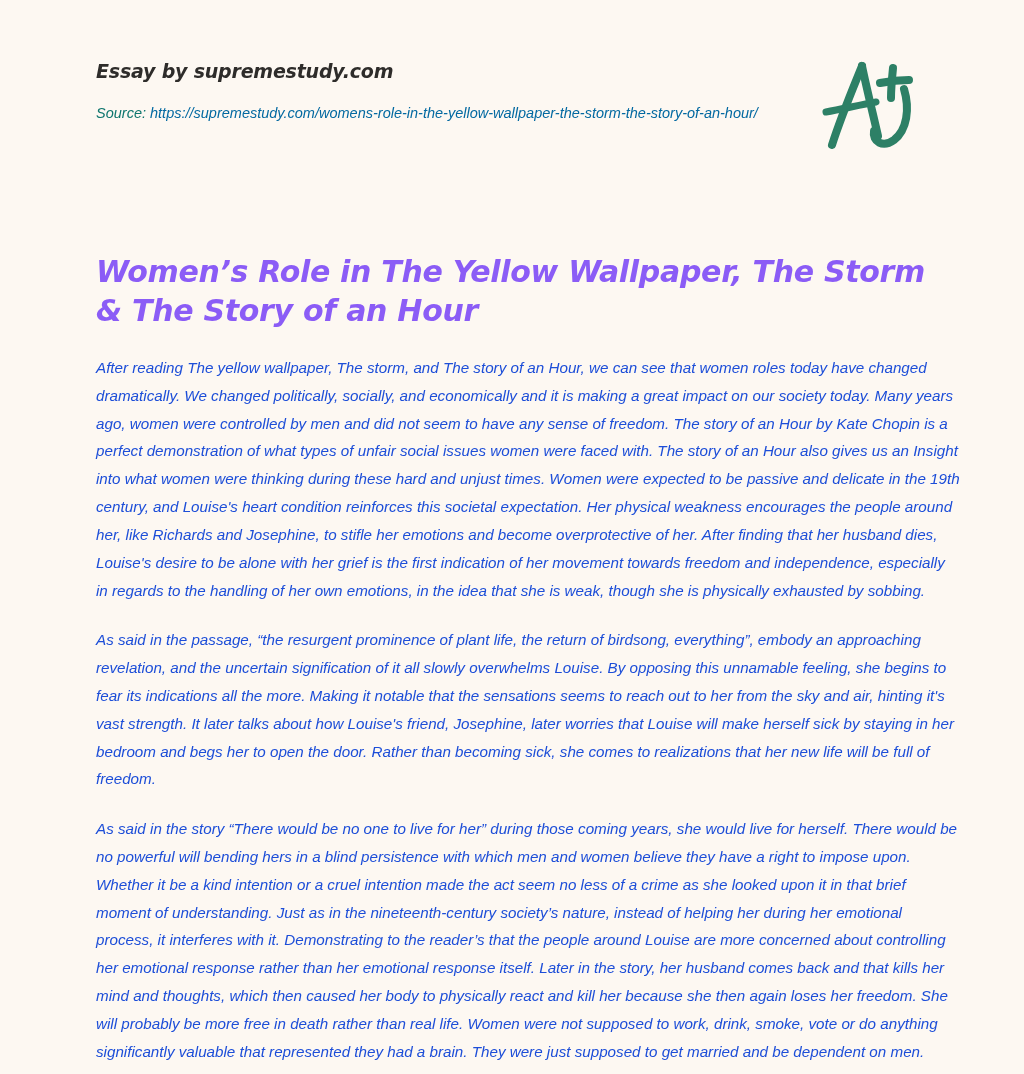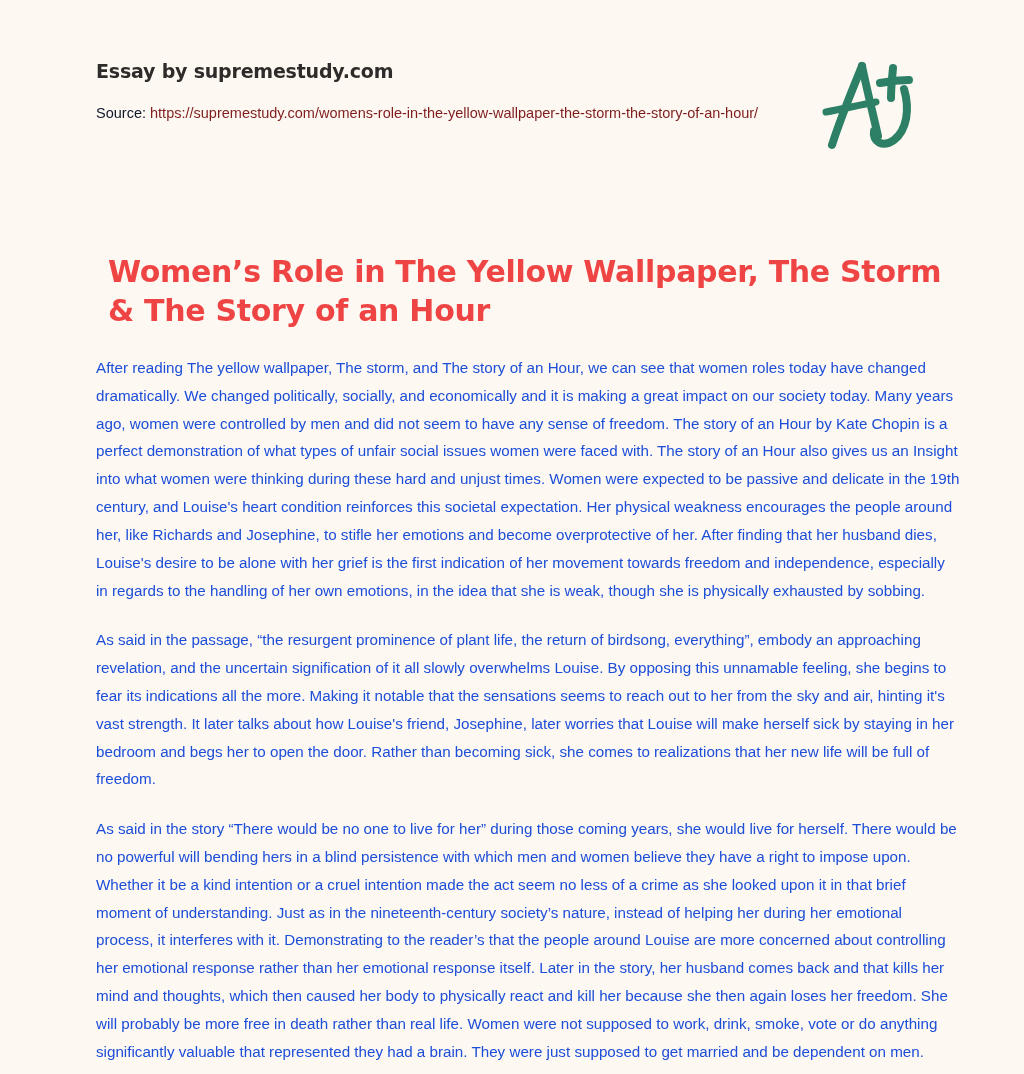--- a/index.html
+++ b/index.html
@@ -14,20 +14,21 @@
     font-family: "Liberation Sans", sans-serif;
     overflow: hidden;
   }
 
   .page {
     position: relative;
     width: 872px;
     height: 1074px;
     background: #fdf8f2;
     box-sizing: border-box;
+    font-style: italic;
   }
 
   
   .doc-header {
     position: absolute;
     left: 96px;
     top: 60px;
     right: 64px;
     height: 120px;
   }
@@ -50,25 +51,25 @@
   .source-line {
     font-family: "Liberation Sans", sans-serif;
     font-size: 14.5px;
     line-height: 1.75;
     color: #8c8880;
     margin: 0;
     word-break: break-all;
   }
 
   .source-label {
-    color: #0f172a;
+    color: #0f766e;
   }
 
   .source-url {
-    color: #7f1d1d;
+    color: #0369a1;
     text-decoration: none;
   }
 
   
   .brand-logo {
     position: absolute;
     left: 812px;
     top: 52px;
     width: 116px;
     height: 116px;
@@ -86,22 +87,22 @@
     top: 252px;
     width: 864px;
   }
 
   .doc-title {
     font-family: "DejaVu Sans", sans-serif;
     font-size: 30px;
     font-weight: bold;
     line-height: 1.30;
     letter-spacing: -0.3px;
-    color: #ef4444;
-    margin: 0 0 24px 12px;
+    color: #8b5cf6;
+    margin: 0 0 24px 0;
   }
 
   .doc-paragraph {
     font-family: "Liberation Sans", sans-serif;
     font-size: 15.2px;
     line-height: 1.83;
     color: #1d4ed8;
     margin: 0 0 22px 0;
     text-align: left;
   }

